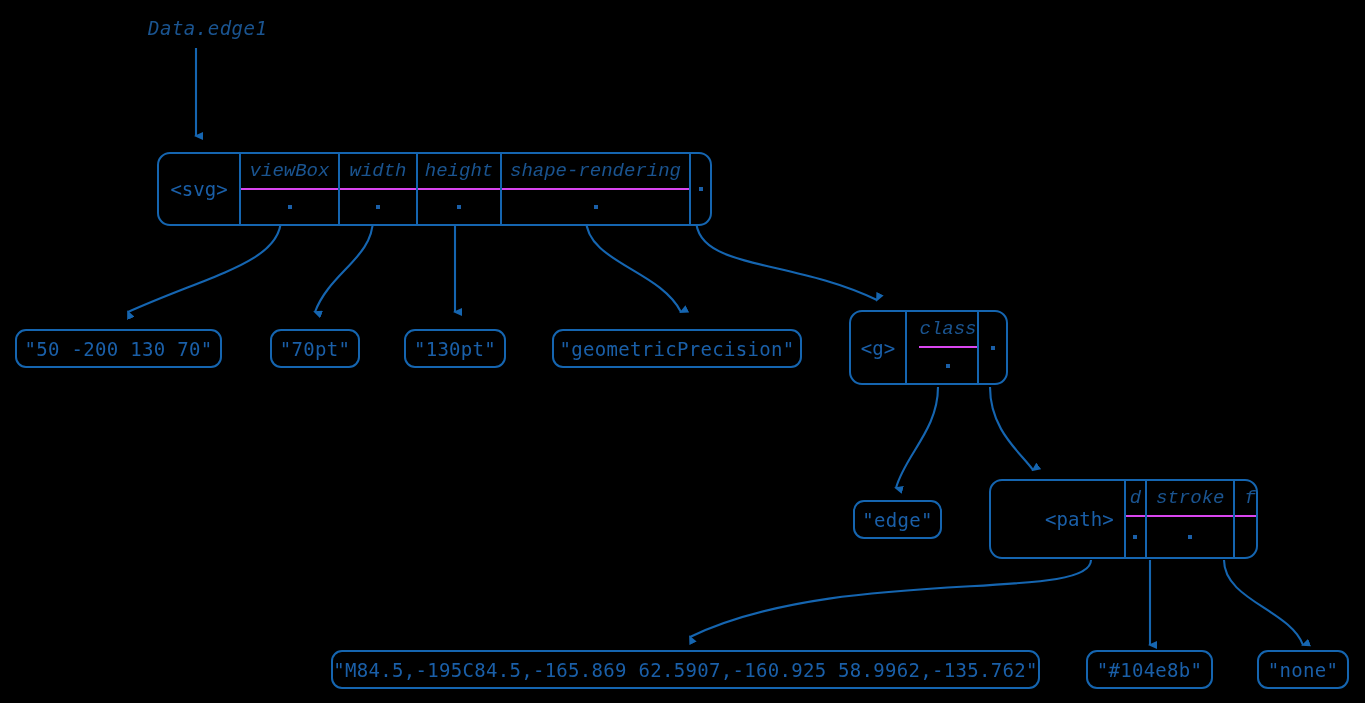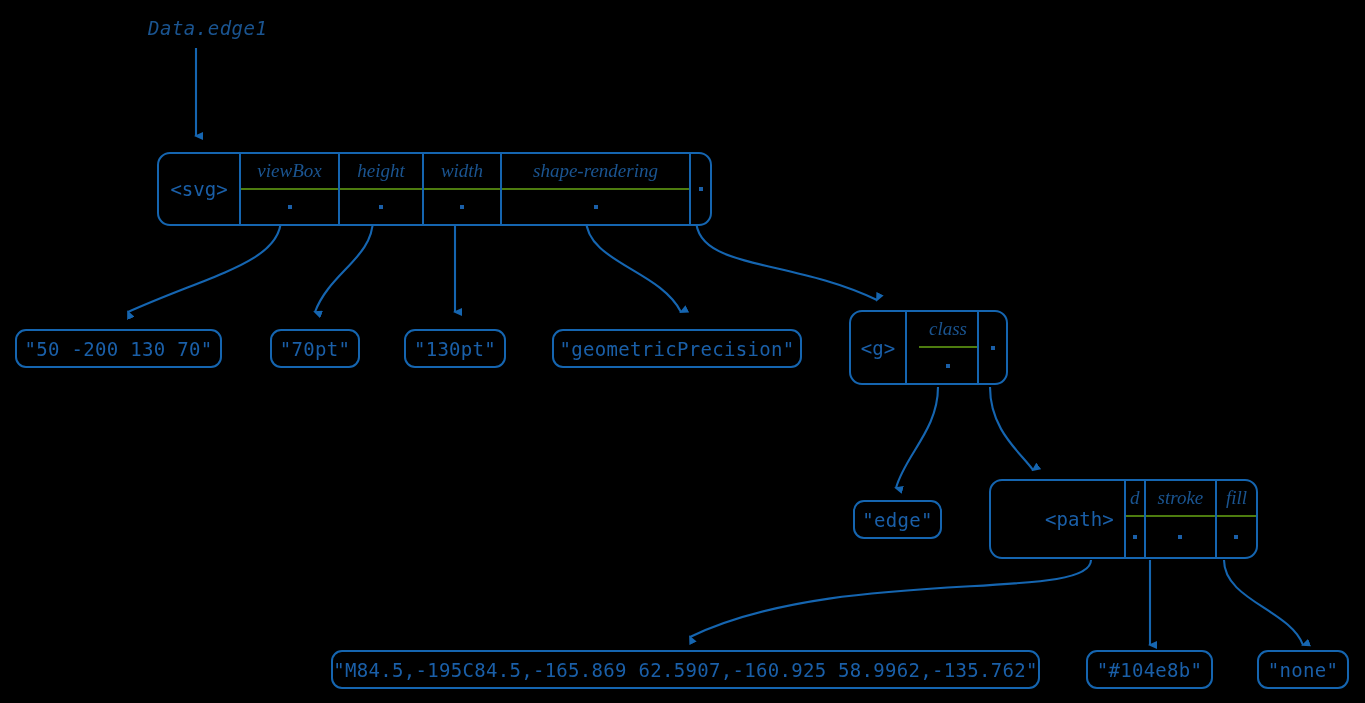--- a/index.html
+++ b/index.html
@@ -88,26 +88,26 @@
   .rec-col.last {
     border-right: none;
   }
   .rec-key {
     box-sizing: border-box;
     flex: 0 0 36px;
     display: flex;
     align-items: center;
     justify-content: center;
     color: #1a5490;
-    font-family: Liberation Serif, serif;
+    font-family: Liberation Mono, monospace;
     font-style: italic;
     font-size: 19px;
     padding: 0 9px;
     white-space: nowrap;
-    border-bottom: 2px solid #4d7c0f;
+    border-bottom: 2px solid #d946ef;
   }
   .rec-val {
     box-sizing: border-box;
     flex: 1 1 auto;
     display: flex;
     align-items: center;
     justify-content: center;
     color: #1a5fa8;
     font-family: "DejaVu Sans Mono", "Liberation Mono", monospace;
     font-size: 15px;
@@ -168,28 +168,28 @@
   <div class="root-label" style="left:148px; top:17px;">Data.edge1</div>
 
   <div class="record" style="left:157px; top:152px; width:555px; height:74px;">
     <div class="rec-tag" style="width:82px;">&lt;svg&gt;</div>
     <div class="rec-col" style="width:99px;">
       <div class="rec-key">viewBox</div>
       <div class="rec-val">
           <span class="dot"></span>
         </div>
     </div>
+    <div class="rec-col" style="width:78px;">
+      <div class="rec-key">width</div>
+      <div class="rec-val">
+          <span class="dot"></span>
+        </div>
+    </div>
     <div class="rec-col" style="width:84px;">
       <div class="rec-key">height</div>
-      <div class="rec-val">
-          <span class="dot"></span>
-        </div>
-    </div>
-    <div class="rec-col" style="width:78px;">
-      <div class="rec-key">width</div>
       <div class="rec-val">
           <span class="dot"></span>
         </div>
     </div>
     <div class="rec-col" style="width:189px;">
       <div class="rec-key">shape-rendering</div>
       <div class="rec-val">
           <span class="dot"></span>
         </div>
     </div>

